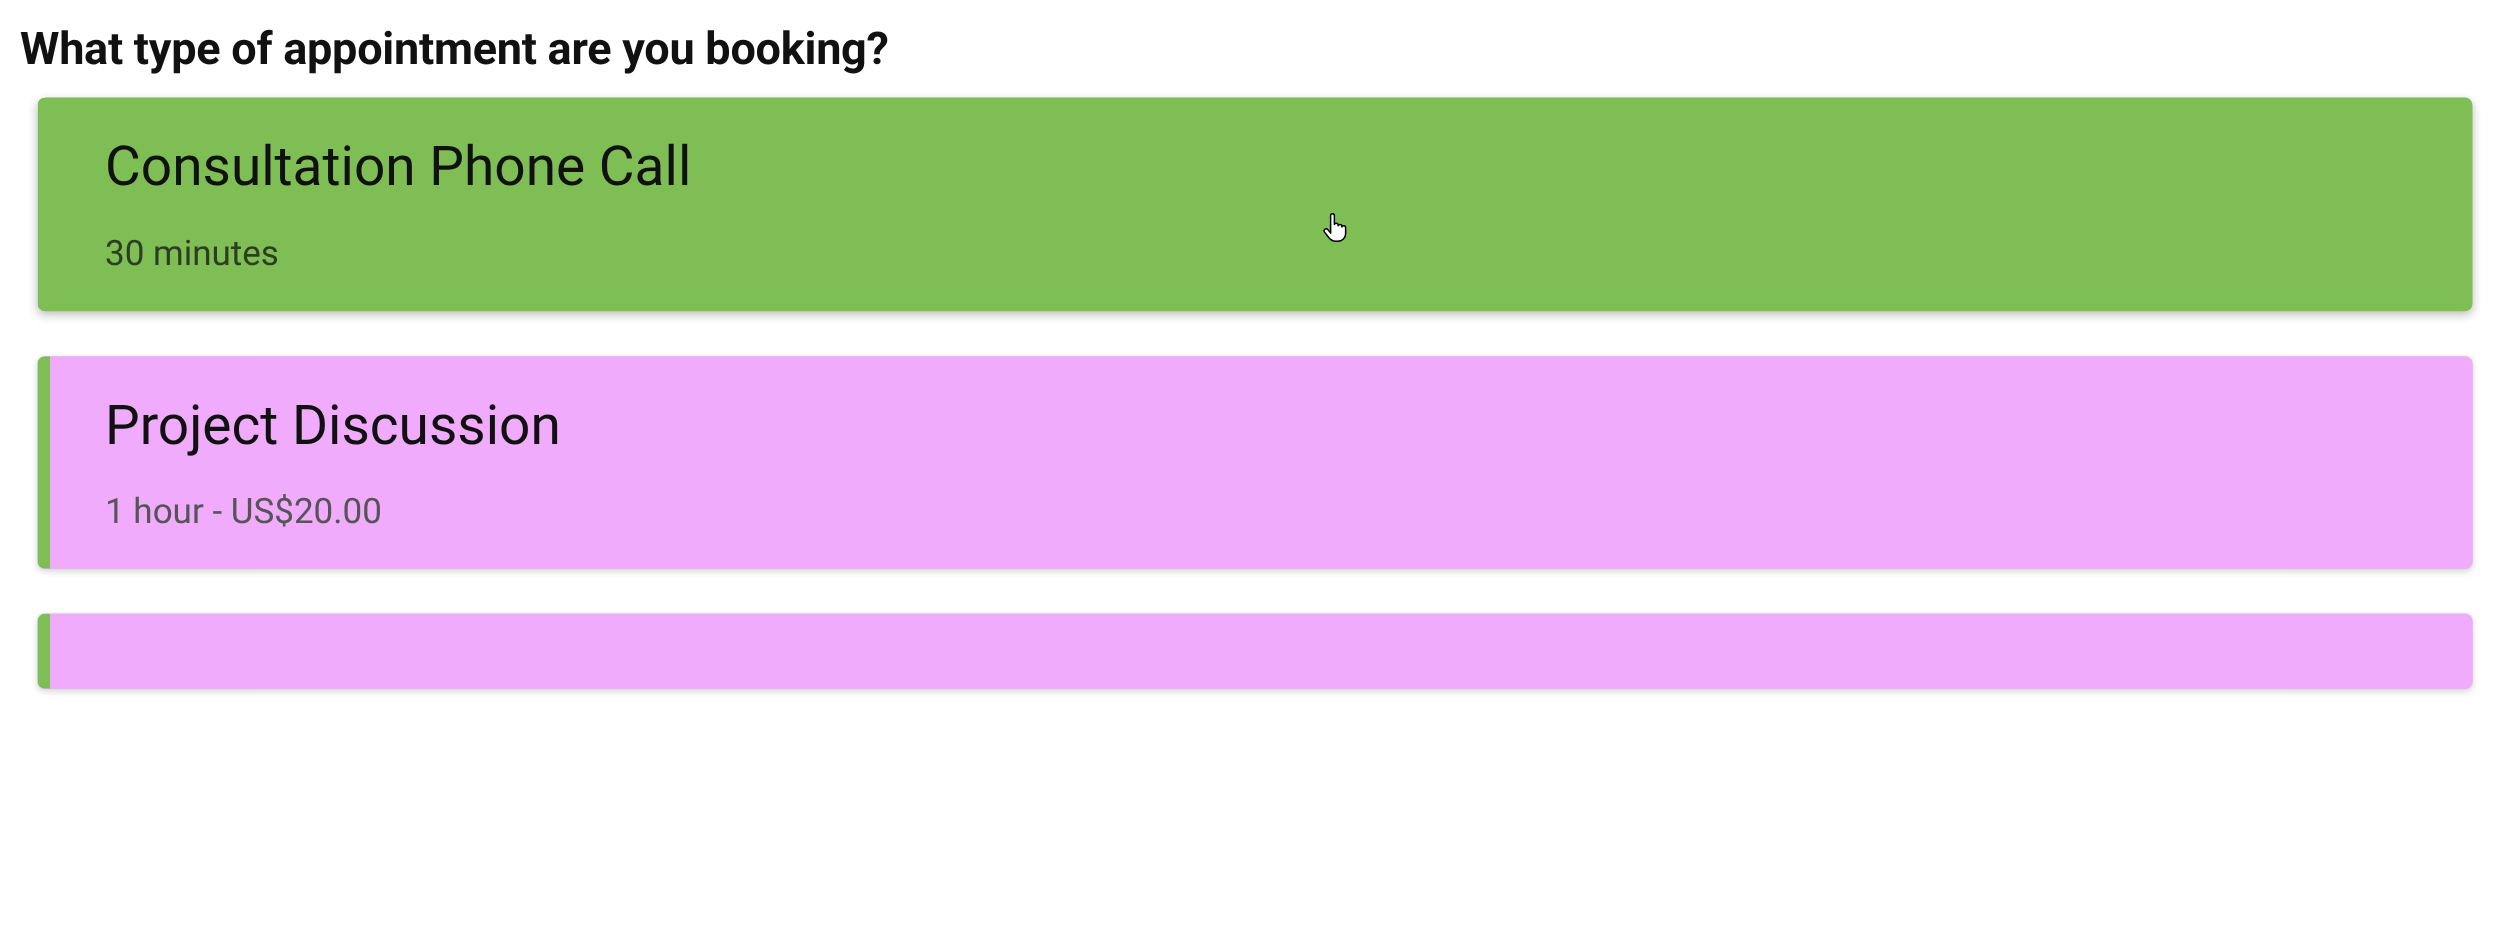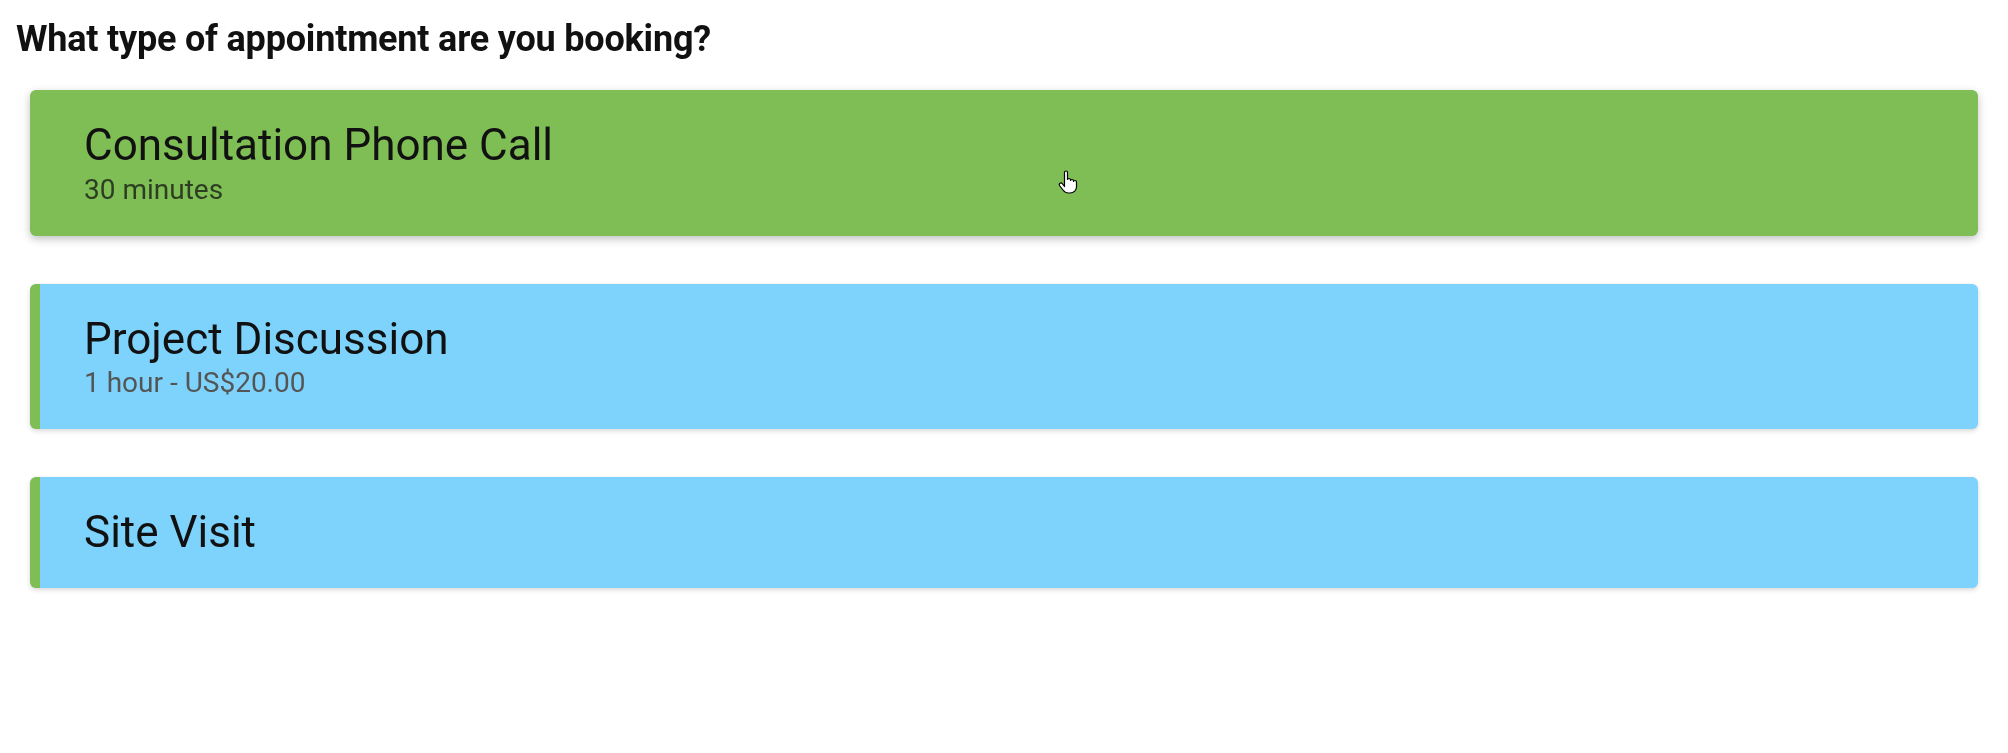--- a/index.html
+++ b/index.html
@@ -10,33 +10,33 @@
     body {
       font-family: 'Roboto', 'Helvetica Neue', Arial, sans-serif;
       background: #ffffff;
       padding: 18px 16px 40px 16px;
       width: 2008px;
     }
     .heading {
       font-size: 36px;
       font-weight: 700;
       color: #111;
-      margin-bottom: 30px;
+      margin-bottom: 18px;
       letter-spacing: -0.2px;
     }
     .options {
       padding-left: 14px;
       padding-right: 14px;
       display: flex;
       flex-direction: column;
-      gap: 48px;
+      gap: 36px;
     }
     .option-card {
       position: relative;
-      background: #7dd3fc;
+      background: #f0abfc;
       border-radius: 6px;
       box-shadow: 0 2px 5px rgba(0,0,0,0.15), 0 0 1px rgba(0,0,0,0.1);
       padding: 30px 44px 30px 44px;
       cursor: pointer;
       border-left: 10px solid #7ebe55;
     }
     .option-card.selected {
       background: #7ebe55;
       border-left: 10px solid #7ebe55;
       box-shadow: 0 3px 8px rgba(0,0,0,0.25);
@@ -44,21 +44,21 @@
     .option-title {
       font-size: 44px;
       font-weight: 400;
       color: #111;
       line-height: 1.15;
     }
     .option-meta {
       font-size: 28px;
       font-weight: 400;
       color: #555;
-      margin-top: 2px;
+      margin-top: 27px;
     }
     .option-card.selected .option-title {
       color: #111;
     }
     .option-card.selected .option-meta {
       color: rgba(17,17,17,0.75);
     }
     .cursor-pointer-icon {
       position: absolute;
       left: 1042px;
@@ -83,21 +83,20 @@
       <div class="option-title">Consultation Phone Call</div>
       <div class="option-meta">30 minutes</div>
     </div>
 
     <div class="option-card">
       <div class="option-title">Project Discussion</div>
       <div class="option-meta">1 hour - US$20.00</div>
     </div>
 
     <div class="option-card">
-      <div class="option-title">Site Visit</div>
     </div>
 
   </div>
 
   <span class="cursor-pointer-icon">
     <svg width="20" height="24" viewBox="0 0 20 24">
       <path d="M6.5 2.5 C6.5 1.7 7.2 1 8 1 C8.8 1 9.5 1.7 9.5 2.5 L9.5 9.5 C9.5 9.2 10 8.5 11 8.5 C12 8.5 12.5 9.2 12.5 10 L12.5 10.5 C12.5 10 13 9.5 14 9.5 C15 9.5 15.5 10 15.5 11 L15.5 11.5 C15.5 11 16 10.5 17 10.5 C18 10.5 18.5 11 18.5 12 L18.5 17 C18.5 20 16 23 12 23 L10.5 23 C8 23 6.5 22 5 20 L1.5 15.5 C1 14.8 1.2 13.8 2 13.3 C2.8 12.8 3.8 13 4.3 13.7 L6.5 16.5 Z" fill="#ffffff" stroke="#000000" stroke-width="1.2" stroke-linejoin="round"></path>
     </svg>
   </span>
 

